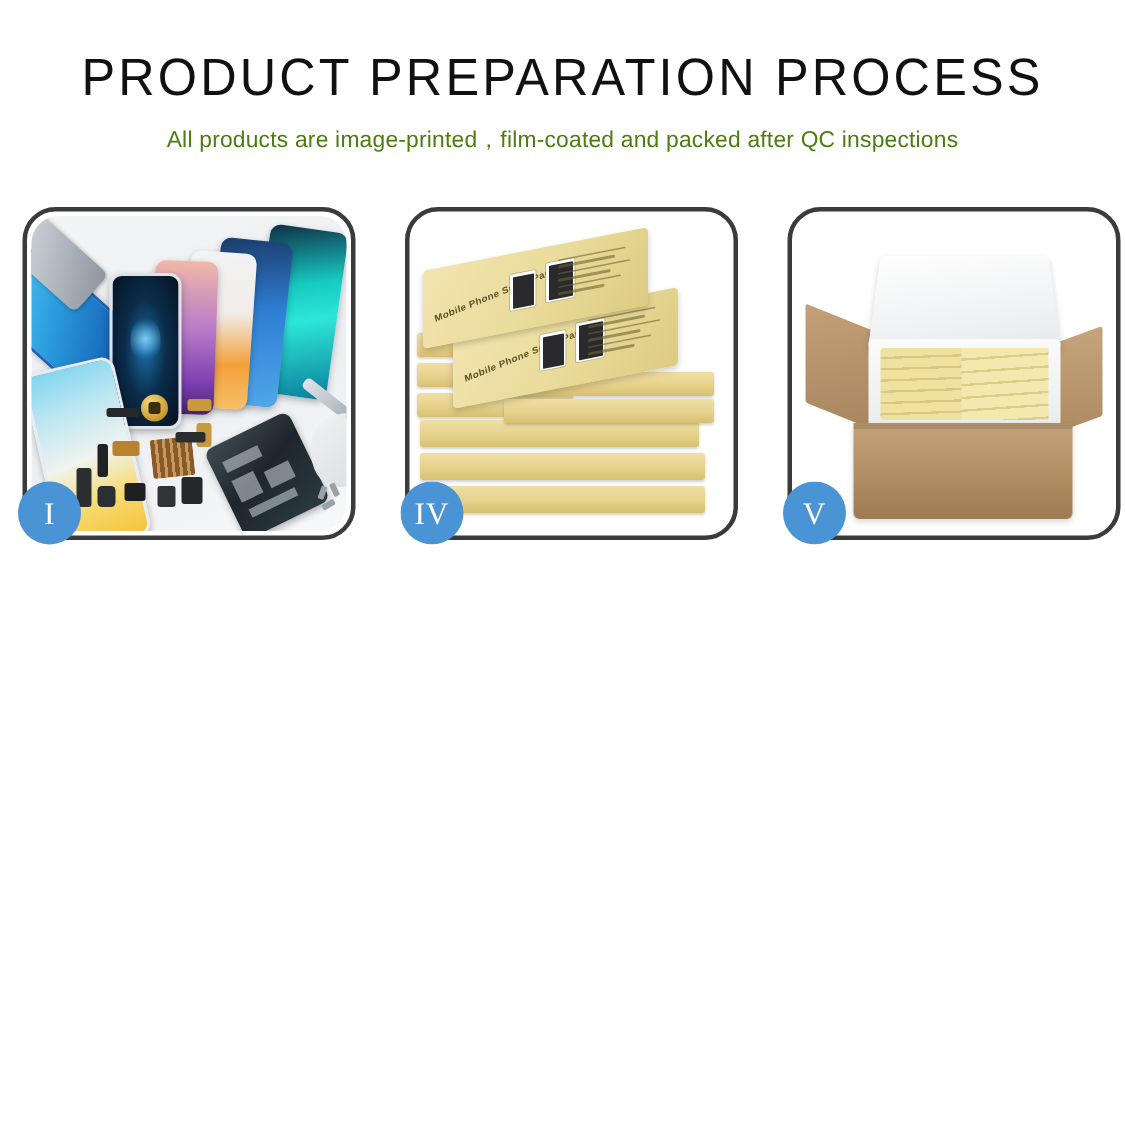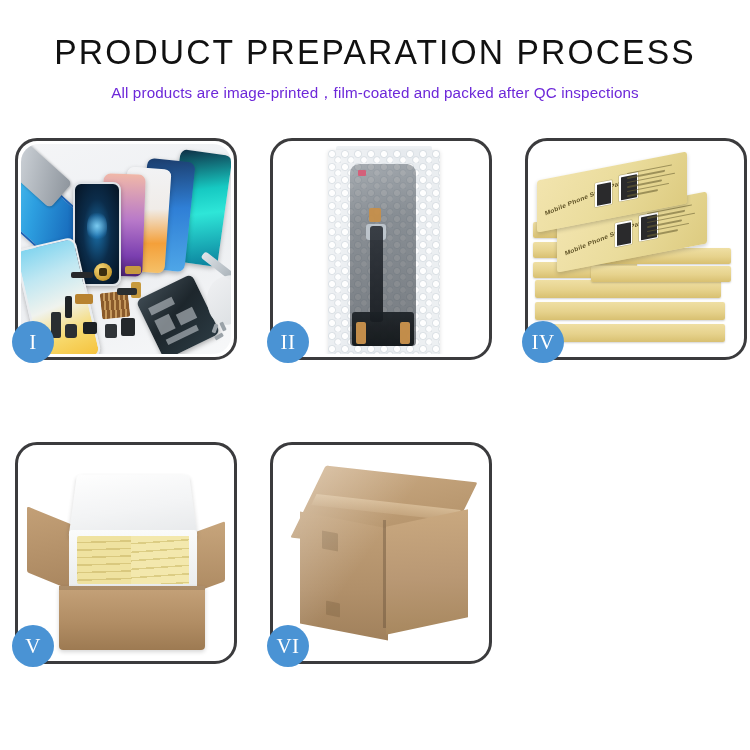--- a/index.html
+++ b/index.html
@@ -30,21 +30,21 @@
     line-height: 1;
     white-space: nowrap;
     transform: scaleX(0.96);
   }
   .page-subtitle {
     margin-top: 14px;
     font-family: "Liberation Sans", sans-serif;
     font-size: 15.2px;
     font-weight: 400;
     letter-spacing: 0.15px;
-    color: #6d28d9;
+    color: #4d7c0f;
     white-space: nowrap;
   }
 
   
   .grid {
     position: absolute;
     top: 138px;
     left: 15px;
     width: 720px;
     display: grid;
@@ -513,33 +513,20 @@
       <div class="hand"></div>
       <div class="screws">
         <span style="left:0;top:2px;transform:rotate(20deg)"></span>
         <span style="left:8px;top:0;transform:rotate(-25deg)"></span>
         <span style="left:4px;top:10px;transform:rotate(60deg)"></span>
       </div>
     </div>
     <div class="badge">I</div>
   </div>
 
-  <div class="panel">
-    <div class="panel-photo p2">
-      <div class="pouch-top"></div>
-      <div class="pouch"></div>
-      <div class="lcd"></div>
-      <div class="red-dot"></div>
-      <div class="lcd-tape"></div>
-      <div class="lcd-conn"></div>
-      <div class="lcd-flex"></div>
-      <div class="lcd-bot"></div>
-    </div>
-    <div class="badge">II</div>
-  </div>
 
 
   <div class="panel">
     <div class="panel-photo p4">
       <div class="stack">
 
         <div class="sbox" style="left:2px; top:78px; width:104px; height:16px;"></div>
         <div class="sbox" style="left:2px; top:98px; width:104px; height:16px;"></div>
         <div class="sbox" style="left:2px; top:118px; width:104px; height:16px;"></div>
 
@@ -597,27 +584,14 @@
       <div class="c-flapL"></div>
       <div class="c-flapR"></div>
       <div class="foam-lid"></div>
       <div class="foam-box"></div>
       <div class="yellow-pack"></div>
       <div class="c-front"></div>
     </div>
     <div class="badge">V</div>
   </div>
 
-  <div class="panel">
-    <div class="panel-photo p6">
-      <div class="k-top"></div>
-      <div class="k-tape"></div>
-      <div class="k-left"></div>
-      <div class="k-right"></div>
-      <div class="k-seam"></div>
-      <div class="k-tab k-tab1"></div>
-      <div class="k-tab k-tab2"></div>
-      <div class="k-wrap"></div>
-    </div>
-    <div class="badge">VI</div>
-  </div>
 
 </div>
 
 </body></html>

